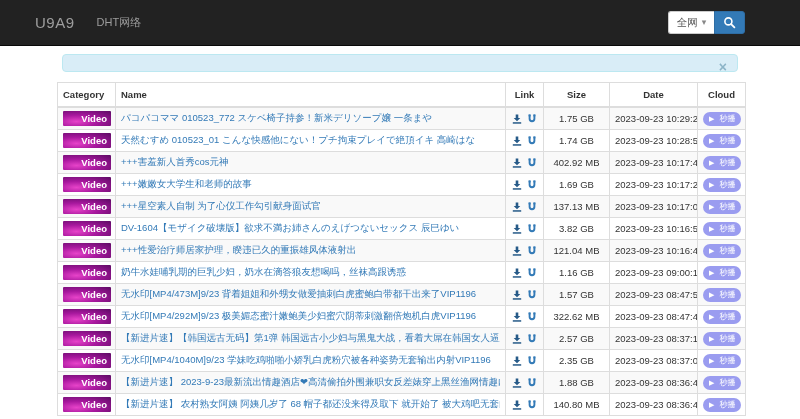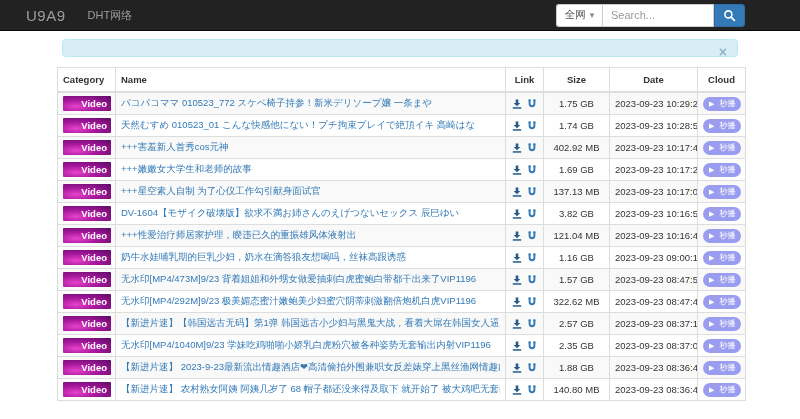--- a/index.html
+++ b/index.html
@@ -3,22 +3,22 @@
 <meta charset="utf-8">
 <style>
   * { box-sizing: border-box; }
   html,body { margin:0; padding:0; }
   body {
     width:800px; height:419px; overflow:hidden;
     background:#fff; font-family:"Liberation Sans", sans-serif; color:#333;
   }
   
   .navbar {
-    height:31px; background:#222; border-bottom:1px solid #090909;
-    display:flex; align-items:center; padding:0 55px 0 26px;
+    height:46px; background:#222; border-bottom:1px solid #090909;
+    display:flex; align-items:center; padding:0 55px 0 35px;
   }
   .brand { color:#9d9d9d; font-size:15px; letter-spacing:.5px; text-decoration:none; margin-right:22px; cursor:pointer; }
   .nav-link { color:#9d9d9d; font-size:11px; text-decoration:none; cursor:pointer; }
   .search-group { margin-left:auto; display:flex; height:23px; }
   .scope-select {
     background:#fff; border:1px solid #ccc; border-right:none; border-radius:3px 0 0 3px;
     font-size:10.5px; color:#555; width:46px; display:flex; align-items:center; justify-content:center; gap:4px; cursor:pointer;
   }
   .chevron { font-size:9px; color:#888; line-height:1; }
   .search-input {
@@ -73,21 +73,20 @@
 <body>
 
 <div class="navbar">
   <a class="brand">U9A9</a>
   <a class="nav-link">DHT网络</a>
   <div class="search-group">
     <div class="scope-select">
       <span>全网</span>
       <span class="chevron">▾</span>
     </div>
-    <input class="search-input" type="text" placeholder="Search..." style="">
     <button class="search-btn">
       <span style="display:inline-flex;">
         <svg width="13" height="13" viewBox="0 0 13 13">
           <circle cx="5.4" cy="5.4" r="3.5" fill="none" stroke="#fff" stroke-width="1.6"></circle>
           <line x1="8.1" y1="8.1" x2="11.4" y2="11.4" stroke="#fff" stroke-width="1.8" stroke-linecap="round"></line>
         </svg>
       </span>
     </button>
   </div>
 </div>

